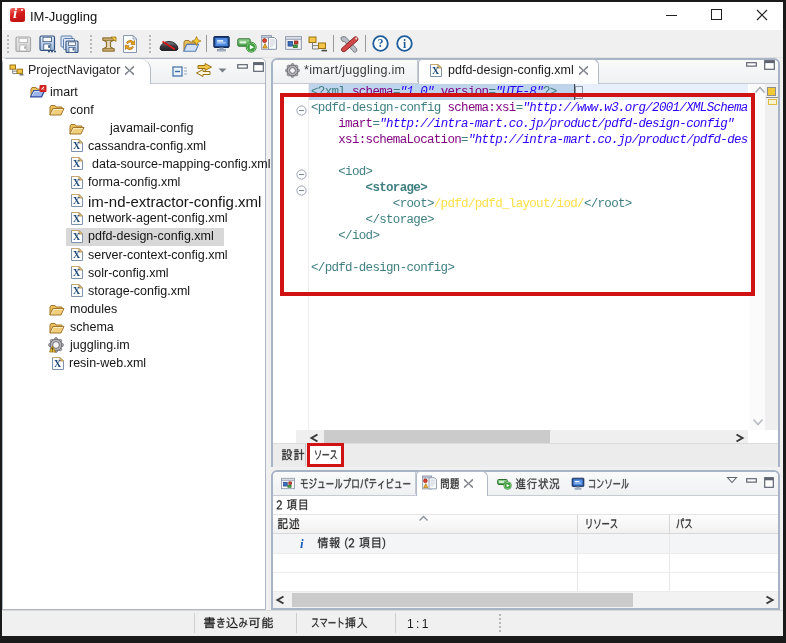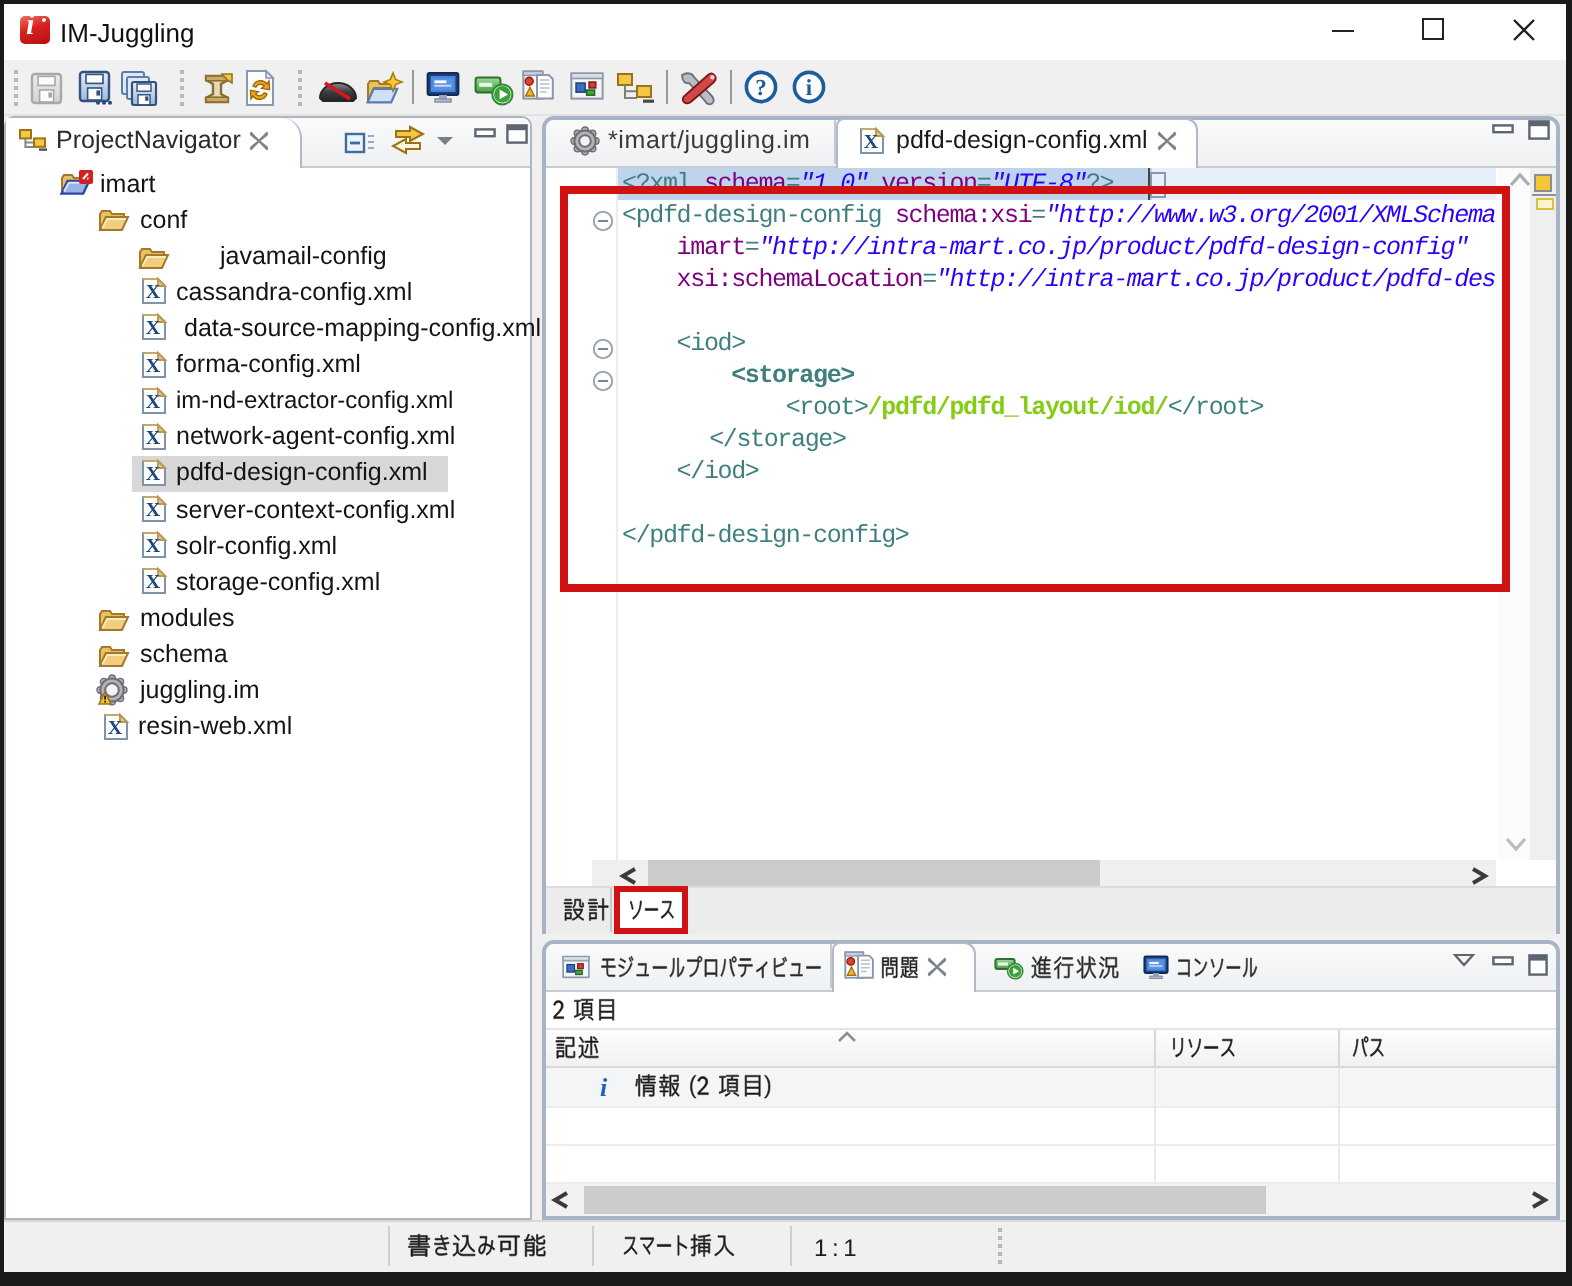--- a/index.html
+++ b/index.html
@@ -1,20 +1,20 @@
 <!DOCTYPE html>
 <html><head><meta charset="utf-8"><style>
 *{margin:0;padding:0;box-sizing:border-box}
 html,body{width:786px;height:643px;overflow:hidden}
 body{background:#1a1a1a;font-family:"Liberation Sans",sans-serif;position:relative}
 .code{font-family:"Liberation Mono",monospace;font-size:12.5px;line-height:16px;white-space:pre;letter-spacing:-0.68px}
 .tag{color:#3f7f7f}
 .att{color:#7f007f}
 .val{color:#2a00ff;font-style:italic}
-.txt{color:#84cc16;font-weight:bold}
+.txt{color:#fde047;font-weight:normal}
 </style></head><body>
 <div style="position:absolute;left:2px;top:2px;width:781px;height:634px;background:#f0f0f0;"></div>
 <div style="position:absolute;left:2px;top:2px;width:781px;height:28px;background:#ffffff;"></div>
 <div style="position:absolute;left:10px;top:8px;width:15px;height:14px;background:linear-gradient(160deg,#f07060 0%,#d62020 45%,#b80f0f 100%);border-radius:2.5px;">
     <div style="position:absolute;left:3px;top:-3px;font:italic bold 15px 'Liberation Serif';color:#fff">i</div>
     <div style="position:absolute;right:2px;top:1px;width:2px;height:2px;background:#fff;border-radius:50%"></div>
   </div>
 <div style="position:absolute;left:30px;top:9px;font-size:13px;color:#101010;">IM-Juggling</div>
 <div style="position:absolute;left:666px;top:15px;width:11px;height:1px;background:#222;"></div>
 <div style="position:absolute;left:711px;top:9px;width:11px;height:11px;border:1.2px solid #222;"></div>
@@ -292,21 +292,21 @@
   </div>
 <div style="position:absolute;left:88px;top:175.1px;font-size:12.5px;color:#141414;white-space:nowrap;">forma-config.xml</div>
 <div style="position:absolute;left:71px;top:193.61999999999998px;width:12px;height:13px;">
     <svg width="12" height="13" viewBox="0 0 12 13" style="display:block;overflow:visible;">
 <path d="M0.5 0.5 L8 0.5 L11.5 4 L11.5 12.5 L0.5 12.5 Z" fill="#fdfdfd" stroke="#8093ad" stroke-width="1"></path>
 <path d="M8 0.5 L8 4 L11.5 4 Z" fill="#ecc988" stroke="#b99b55" stroke-width="1"></path>
 <path d="M0.5 0.5 L7.5 0.5" stroke="#c8a96a" stroke-width="1"></path>
 <text x="5.5" y="10" font-family="Liberation Serif" font-size="10" font-weight="bold" fill="#1d4876" text-anchor="middle">X</text>
     </svg>
   </div>
-<div style="position:absolute;left:88px;top:193.21999999999997px;font-size:12px;color:#141414;white-space:nowrap;">im-nd-extractor-config.xml</div>
+<div style="position:absolute;left:88px;top:193.21999999999997px;font-size:15px;color:#141414;white-space:nowrap;">im-nd-extractor-config.xml</div>
 <div style="position:absolute;left:71px;top:211.73999999999998px;width:12px;height:13px;">
     <svg width="12" height="13" viewBox="0 0 12 13" style="display:block;overflow:visible;">
 <path d="M0.5 0.5 L8 0.5 L11.5 4 L11.5 12.5 L0.5 12.5 Z" fill="#fdfdfd" stroke="#8093ad" stroke-width="1"></path>
 <path d="M8 0.5 L8 4 L11.5 4 Z" fill="#ecc988" stroke="#b99b55" stroke-width="1"></path>
 <path d="M0.5 0.5 L7.5 0.5" stroke="#c8a96a" stroke-width="1"></path>
 <text x="5.5" y="10" font-family="Liberation Serif" font-size="10" font-weight="bold" fill="#1d4876" text-anchor="middle">X</text>
     </svg>
   </div>
 <div style="position:absolute;left:88px;top:211.33999999999997px;font-size:12.5px;color:#141414;white-space:nowrap;">network-agent-config.xml</div>
 <div style="position:absolute;left:66px;top:227.95999999999998px;width:158px;height:17.6px;background:#d8d8d8;"></div>
@@ -459,21 +459,21 @@
       <path d="M3 5.5 L8 5.5" stroke="#7a8492" stroke-width="1"></path>
     </svg>
   </div>
 <div class="code" style="position:absolute;left:311px;top:84px;width:437px;overflow:hidden;"><span class="tag">&lt;?xml </span><span class="att">schema</span><span class="tag">=</span><span class="val">"1.0"</span><span class="att"> version</span><span class="tag">=</span><span class="val">"UTF-8"</span><span class="tag">?&gt;</span></div>
 <div class="code" style="position:absolute;left:311px;top:100px;width:437px;overflow:hidden;"><span class="tag">&lt;pdfd-design-config </span><span class="att">schema:xsi</span><span class="tag">=</span><span class="val">"http://www.w3.org/2001/XMLSchema-instance"</span></div>
 <div class="code" style="position:absolute;left:311px;top:116px;width:437px;overflow:hidden;">    <span class="att">imart</span><span class="tag">=</span><span class="val">"http://intra-mart.co.jp/product/pdfd-design-config"</span></div>
 <div class="code" style="position:absolute;left:311px;top:132px;width:437px;overflow:hidden;">    <span class="att">xsi:schemaLocation</span><span class="tag">=</span><span class="val">"http://intra-mart.co.jp/product/pdfd-design-config http://in</span></div>
 <div class="code" style="position:absolute;left:311px;top:164px;width:437px;overflow:hidden;">    <span class="tag">&lt;iod&gt;</span></div>
 <div class="code" style="position:absolute;left:311px;top:180px;width:437px;overflow:hidden;font-weight:bold;">        <span class="tag">&lt;storage&gt;</span></div>
 <div class="code" style="position:absolute;left:311px;top:196px;width:437px;overflow:hidden;">            <span class="tag">&lt;root&gt;</span><span class="txt">/pdfd/pdfd_layout/iod/</span><span class="tag">&lt;/root&gt;</span></div>
-<div class="code" style="position:absolute;left:300px;top:212px;width:437px;overflow:hidden;">        <span class="tag">&lt;/storage&gt;</span></div>
+<div class="code" style="position:absolute;left:311px;top:212px;width:437px;overflow:hidden;">        <span class="tag">&lt;/storage&gt;</span></div>
 <div class="code" style="position:absolute;left:311px;top:228px;width:437px;overflow:hidden;">    <span class="tag">&lt;/iod&gt;</span></div>
 <div class="code" style="position:absolute;left:311px;top:260px;width:437px;overflow:hidden;"><span class="tag">&lt;/pdfd-design-config&gt;</span></div>
 <div style="position:absolute;left:280px;top:93px;width:475px;height:203px;border:4px solid #d01212;z-index:5;"></div>
 <div style="position:absolute;left:749px;top:84px;width:16px;height:346px;background:#fbfbfb;"></div>
 <div style="position:absolute;left:755px;top:87px;width:10px;height:6px;">
     <svg width="10" height="6" viewBox="0 0 10 6" style="display:block;overflow:visible;">
       <path d="M0.5 5.5 L5.0 0.5 L9.5 5.5" fill="none" stroke="#a8adb5" stroke-width="1.6"></path>
     </svg>
   </div>
 <div style="position:absolute;left:753px;top:419px;width:10px;height:6px;">

